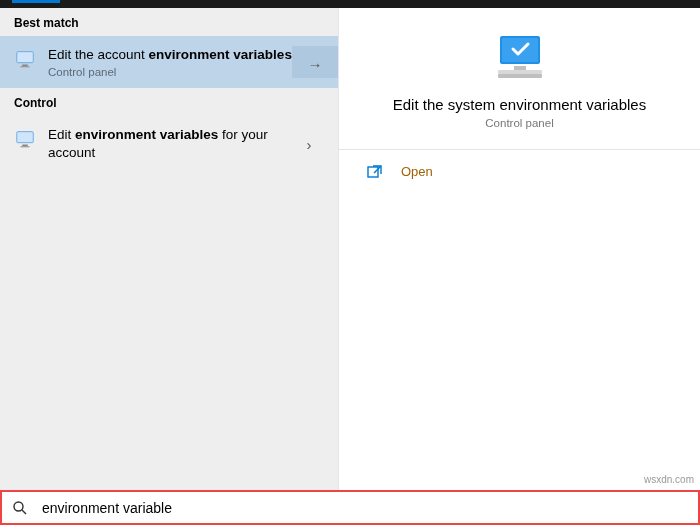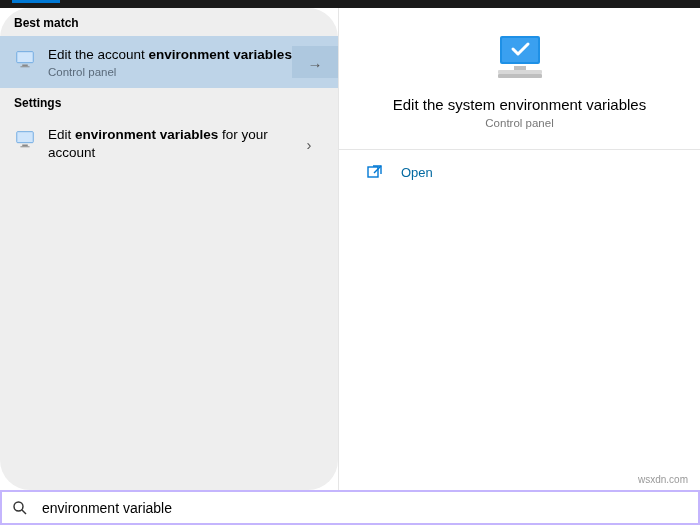--- a/index.html
+++ b/index.html
@@ -1,44 +1,44 @@
 <!DOCTYPE html>
 <html><head>
   <meta charset="utf-8">
   <style>
     * { margin: 0; padding: 0; box-sizing: border-box; font-family: "Segoe UI", Tahoma, sans-serif; }
     body { width: 700px; height: 525px; background: #fff; overflow: hidden; position: relative; }
     .topbar { height: 8px; background: #1a1a1a; position: relative; }
     .topbar .accent { position: absolute; left: 12px; top: 0; width: 48px; height: 3px; background: #0078d4; }
     .layout { display: flex; height: 482px; }
-    .left-pane { width: 338px; background: #eeeeee; display: flex; flex-direction: column; border-radius: 30px; }
+    .left-pane { width: 338px; background: #eeeeee; display: flex; flex-direction: column; }
     .section-label { font-size: 12px; font-weight: 600; color: #000; padding: 8px 14px 6px; }
     .result-item { display: flex; align-items: flex-start; padding: 10px 14px 10px 14px; cursor: default; position: relative; }
     .result-item.best { background: #bed4e8; }
     .result-item .icon { width: 22px; height: 22px; margin-right: 12px; margin-top: 2px; flex-shrink: 0; }
     .result-item .text { flex: 1; }
     .result-item .title { font-size: 13.5px; color: #000; line-height: 1.35; }
     .result-item .title b { font-weight: 700; }
     .result-item .sub { font-size: 11.5px; color: #5a6a7a; margin-top: 2px; }
     .arrow-box { width: 46px; align-self: stretch; display: flex; align-items: center; justify-content: center; background: #aec8df; }
     .result-item.plain .arrow-box { background: transparent; width: 30px; }
     .result-item.best { padding-right: 0; }
     .result-item.plain { }
     .arrow { font-size: 15px; color: #555; }
     .right-pane { flex: 1; background: #fff; border-left: 1px solid #e5e5e5; }
     .hero { text-align: center; padding: 26px 20px 20px; border-bottom: 1px solid #e5e5e5; }
     .monitor-icon { width: 52px; height: 48px; margin: 0 auto 14px; position: relative; }
     .hero-title { font-size: 15px; color: #000; margin-bottom: 4px; }
     .hero-sub { font-size: 11.5px; color: #777; }
-    .action-row { display: flex; align-items: center; padding: 14px 28px; font-size: 13px; color: #0369a1; cursor: default; }
+    .action-row { display: flex; padding: 14px 28px; font-size: 13px; color: #a16207; cursor: default; }
     .action-row .aicon { width: 16px; height: 16px; margin-right: 18px; }
-    .searchbar { position: absolute; bottom: 0; left: 0; right: 0; height: 35px; border: 2px solid #c4b5fd; background: #fff; display: flex; align-items: center; padding: 0 10px; }
+    .searchbar { position: absolute; bottom: 0; left: 0; right: 0; height: 35px; border: 2px solid #ef4444; background: #fff; display: flex; align-items: center; padding: 0 10px; }
     .searchbar .sicon { width: 16px; height: 16px; margin-right: 14px; flex-shrink: 0; }
     .searchbar input { border: none; outline: none; flex: 1; font-size: 14px; color: #000; background: transparent; }
-    .watermark { position: absolute; right: 12px; bottom: 40px; font-size: 10px; color: #999; }
+    .watermark { position: absolute; right: 6px; bottom: 40px; font-size: 10px; color: #999; }
   </style>
 </head>
 <body>
 
 <div class="topbar">
   <div class="accent"></div>
 </div>
 
 <div class="layout">
   <div class="left-pane">
@@ -54,21 +54,21 @@
       </div>
       <div class="text">
         <div class="title"><span>Edit the account </span><b>environment variables</b><span></span></div>
         <div class="sub">Control panel</div>
       </div>
       <div class="arrow-box">
         <span class="arrow">→</span>
       </div>
     </div>
 
-    <div class="section-label">Settings</div>
+    <div class="section-label">Control</div>
 
     <div class="result-item plain">
       <div class="icon">
         <svg viewBox="0 0 24 24">
             <rect x="3" y="4" width="18" height="12" rx="1" fill="#cfe5fb" stroke="#6aa6e0" stroke-width="1"></rect>
             <rect x="9" y="18" width="6" height="2" fill="#888"></rect>
             <rect x="7" y="20" width="10" height="1" fill="#888"></rect>
           </svg>
       </div>
       <div class="text">

